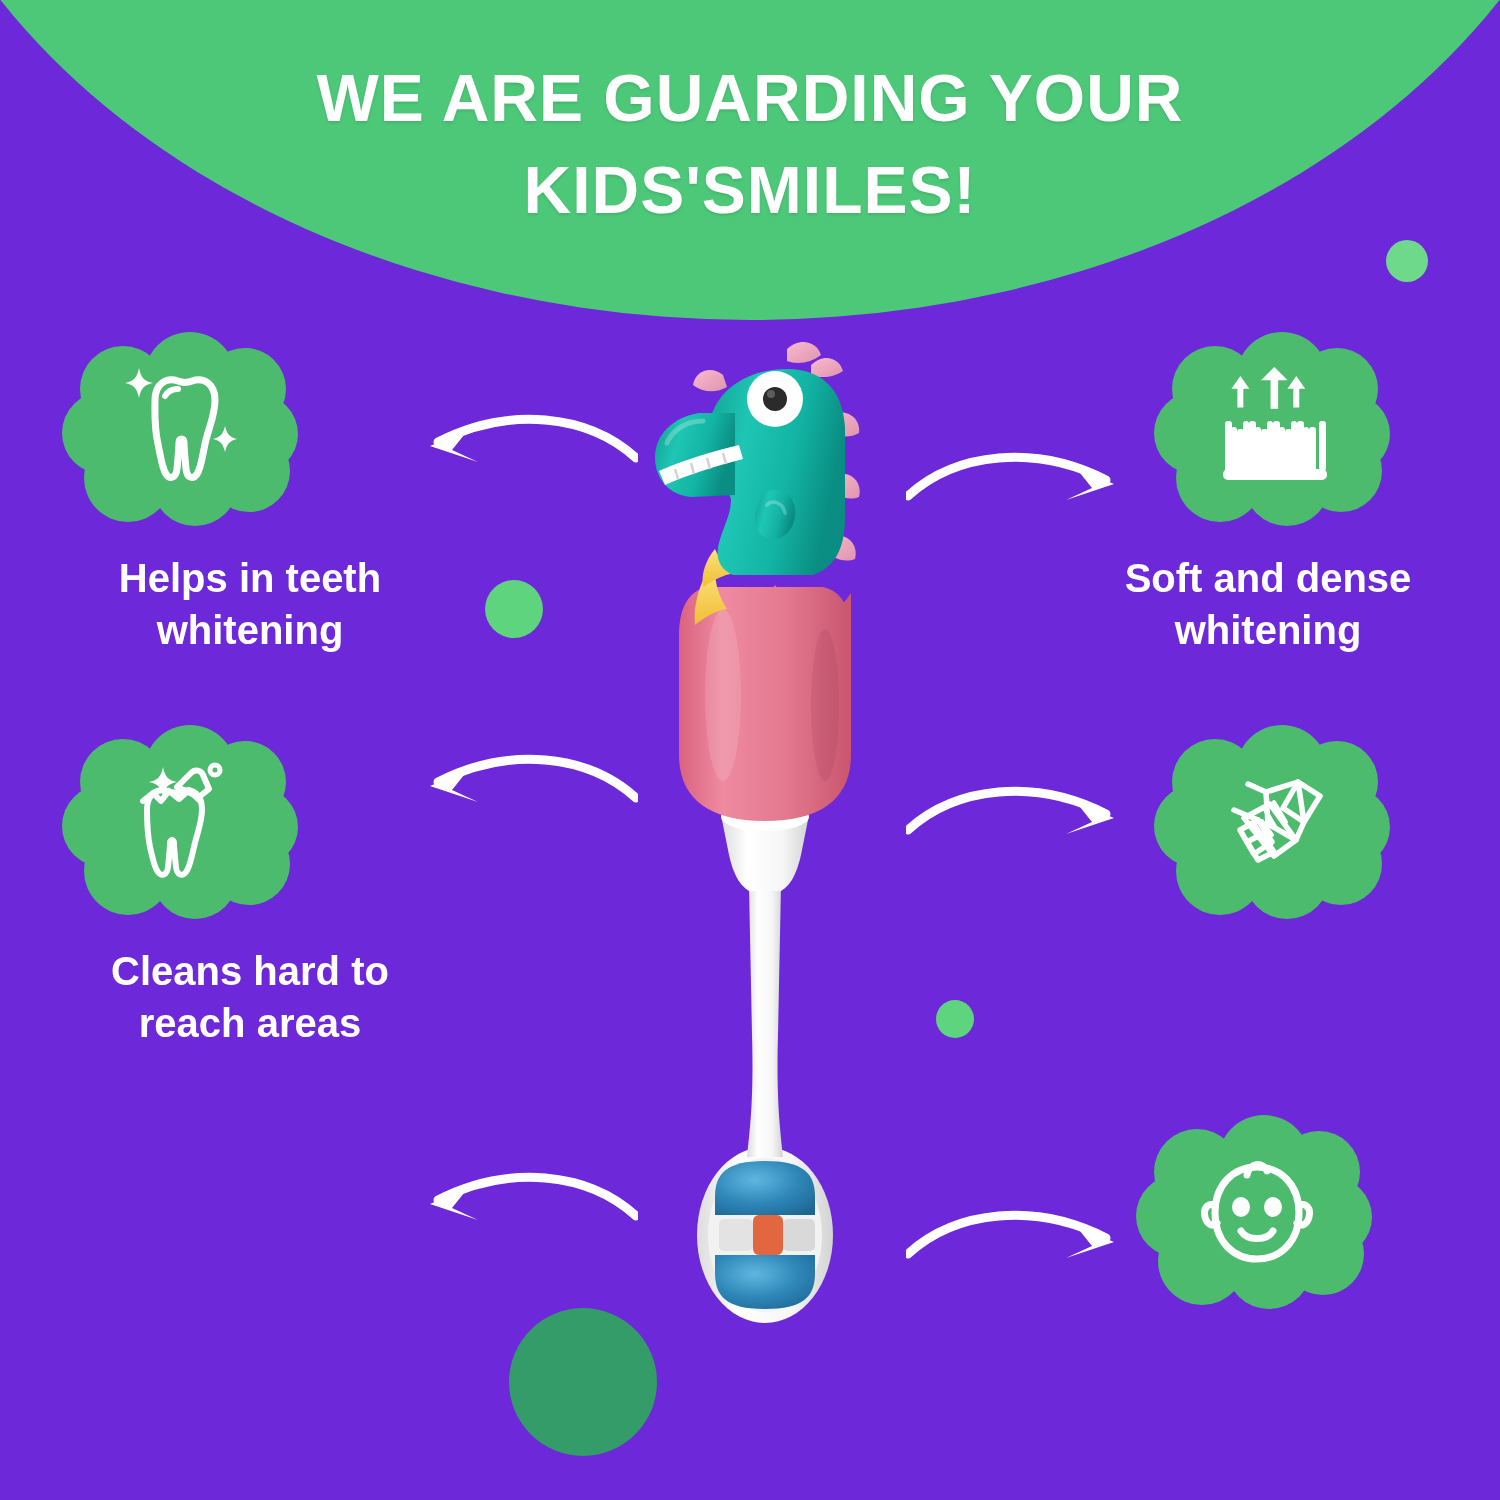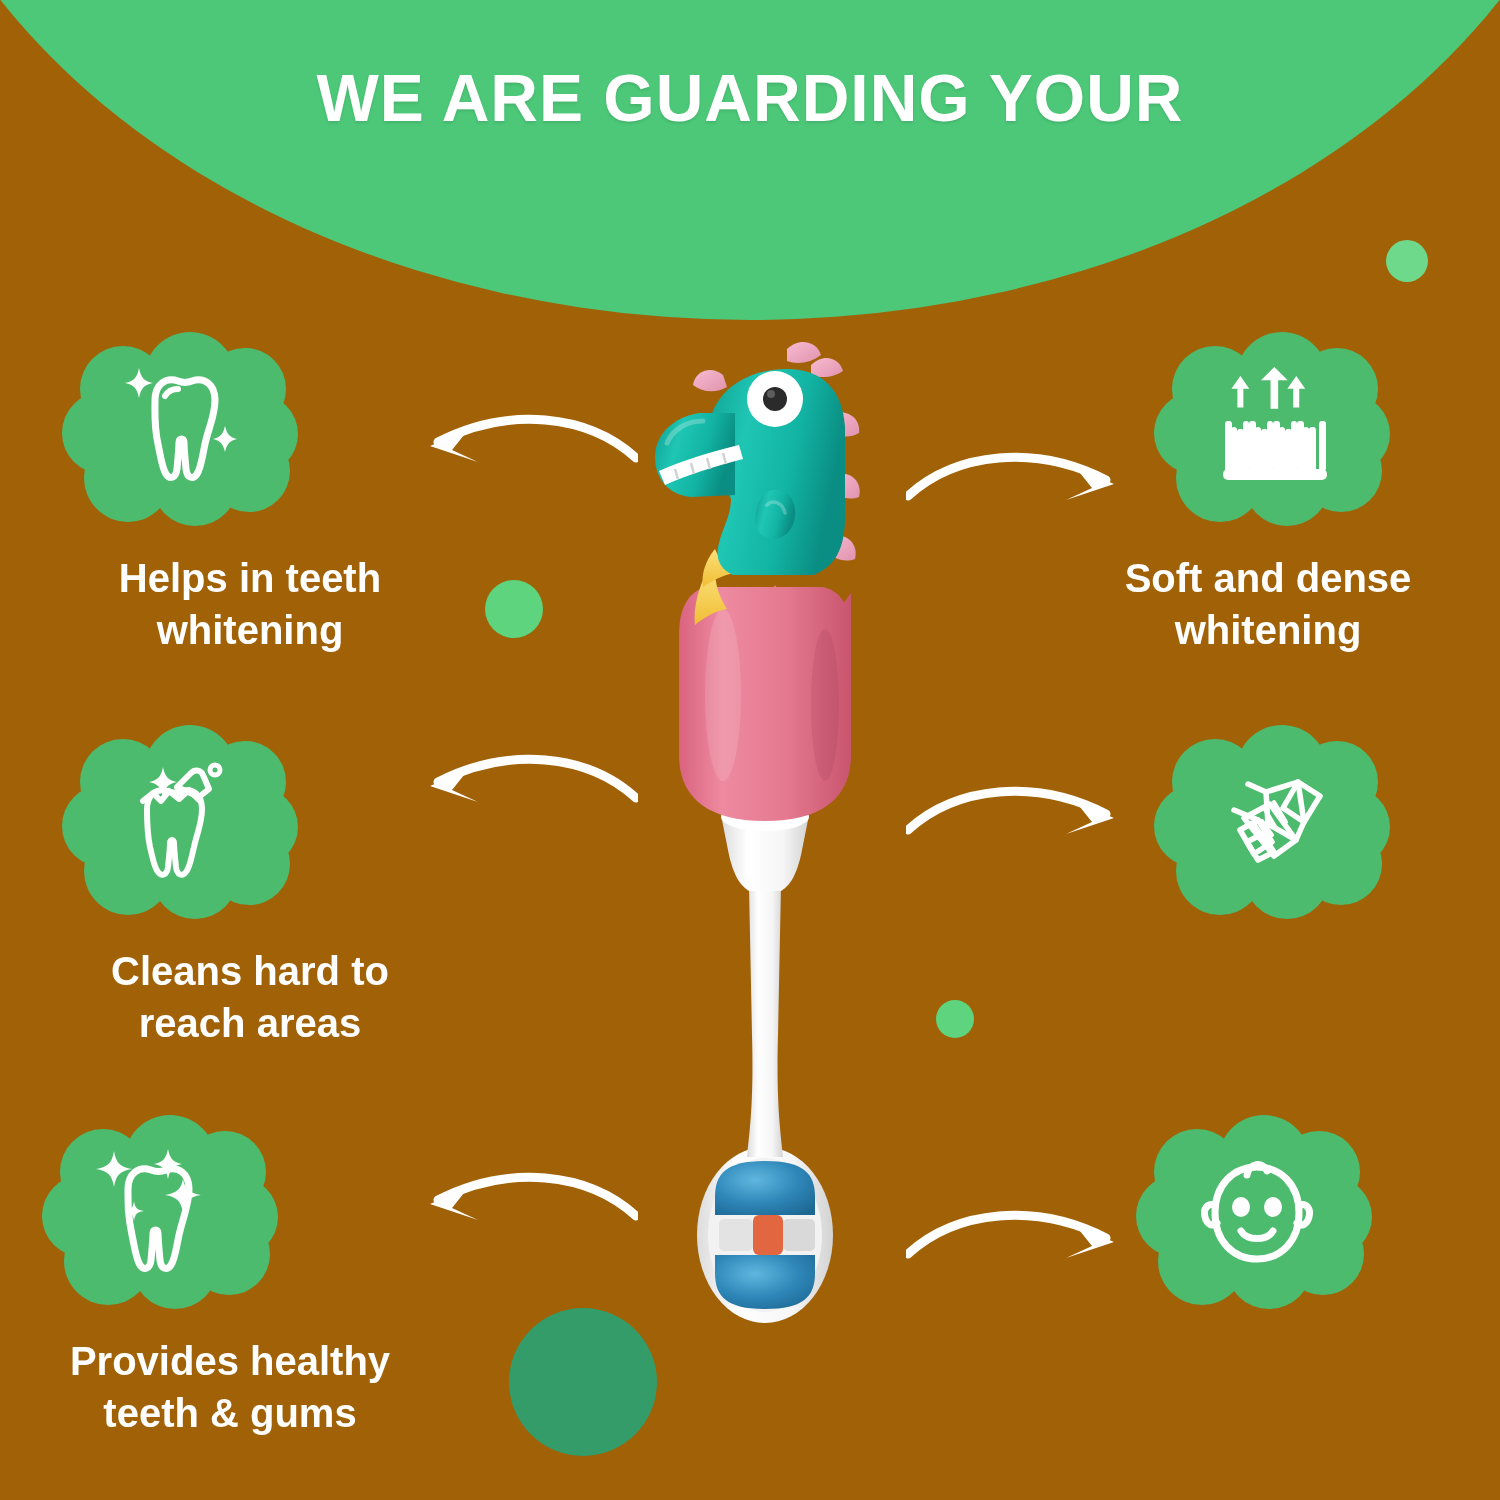--- a/index.html
+++ b/index.html
@@ -5,21 +5,21 @@
   html, body {
     margin: 0;
     padding: 0;
     background: #ffffff;
   }
   #stage {
     position: relative;
     width: 1500px;
     height: 1500px;
     overflow: hidden;
-    background: #a16207;
+    background: #6d28d9;
     font-family: "Liberation Sans", sans-serif;
   }
 
   
   .header-arc {
     position: absolute;
     left: -120px;
     top: -980px;
     width: 1740px;
     height: 1300px;
@@ -133,20 +133,21 @@
   }
 </style>
 </head>
 <body>
 
 <div id="stage">
 
   <div class="header-arc"></div>
   <div class="header-title">
     <span>WE ARE GUARDING YOUR</span>
+    <span class="l2">KIDS'SMILES!</span>
   </div>
 
   <span class="dot dot-a"></span>
   <span class="dot dot-b"></span>
   <span class="dot dot-c"></span>
   <span class="dot dot-d"></span>
 
   <div class="feature left" id="f-left-1">
     <div class="blob-wrap lpos">
       <div class="blob">
@@ -189,44 +190,20 @@
         <path d="M30 44 L40 36 L48 44 L56 34 L66 42 L76 33 L86 43" fill="none" stroke="#ffffff" stroke-width="6" stroke-linejoin="round" stroke-linecap="round"></path>
         <path d="M64 30 L78 16 C82 12 88 13 90 18 L96 32 L86 40 Z" fill="none" stroke="#ffffff" stroke-width="6" stroke-linejoin="round"></path>
         <circle cx="102" cy="13" r="5" fill="none" stroke="#ffffff" stroke-width="5"></circle>
         <path d="M50 10 C52 20 55 23 64 25 C55 27 52 30 50 40 C48 30 45 27 36 25 C45 23 48 20 50 10 Z" fill="#ffffff"></path>
       </svg>
     </div>
     <div class="feature-label">Cleans hard to
 reach areas</div>
   </div>
 
-  <div class="feature left" id="f-left-3">
-    <div class="blob-wrap lpos">
-      <div class="blob">
-        <i style="left:22px;top:16px;width:86px;height:86px;"></i>
-        <i style="left:86px;top:2px;width:92px;height:92px;"></i>
-        <i style="left:146px;top:18px;width:82px;height:82px;"></i>
-        <i style="left:4px;top:62px;width:82px;height:82px;"></i>
-        <i style="left:160px;top:64px;width:80px;height:80px;"></i>
-        <i style="left:26px;top:104px;width:88px;height:88px;"></i>
-        <i style="left:94px;top:110px;width:86px;height:86px;"></i>
-        <i style="left:150px;top:100px;width:82px;height:82px;"></i>
-        <i style="left:58px;top:54px;width:132px;height:112px;border-radius:50%;"></i>
-      </div>
-      <svg class="blob-icon" width="150" height="136" viewBox="0 0 150 136">
-        <path d="M40 44 C40 28 51 21 63 25 C68 27 73 27 78 25 C90 21 101 28 101 44 C101 60 95 72 91 90 C88 104 87 114 83 120 C79 126 73 124 72 115 C71 104 70 94 70 88 C70 84 65 84 65 88 C65 94 64 104 63 115 C62 124 56 126 52 120 C48 114 47 104 44 90 C40 72 40 60 40 44 Z" fill="none" stroke="#ffffff" stroke-width="7" stroke-linejoin="round" stroke-linecap="round"></path>
-        <path d="M26 6 C28 18 32 22 44 24 C32 26 28 30 26 42 C24 30 20 26 8 24 C20 22 24 18 26 6 Z" fill="#ffffff"></path>
-        <path d="M80 4 C82 14 85 17 94 19 C85 21 82 24 80 34 C78 24 75 21 66 19 C75 17 78 14 80 4 Z" fill="#ffffff"></path>
-        <path d="M95 34 C97 44 101 48 113 50 C101 52 97 56 95 68 C93 56 89 52 77 50 C89 48 93 44 95 34 Z" fill="#ffffff"></path>
-        <path d="M46 56 C47 63 49 65 56 66 C49 67 47 69 46 76 C45 69 43 67 36 66 C43 65 45 63 46 56 Z" fill="#ffffff"></path>
-      </svg>
-    </div>
-    <div class="feature-label">Provides healthy
-teeth &amp; gums</div>
-  </div>
 
   <div class="feature right" id="f-right-1">
     <div class="blob-wrap rpos">
       <div class="blob">
         <i style="left:22px;top:16px;width:86px;height:86px;"></i>
         <i style="left:86px;top:2px;width:92px;height:92px;"></i>
         <i style="left:146px;top:18px;width:82px;height:82px;"></i>
         <i style="left:4px;top:62px;width:82px;height:82px;"></i>
         <i style="left:160px;top:64px;width:80px;height:80px;"></i>
         <i style="left:26px;top:104px;width:88px;height:88px;"></i>

